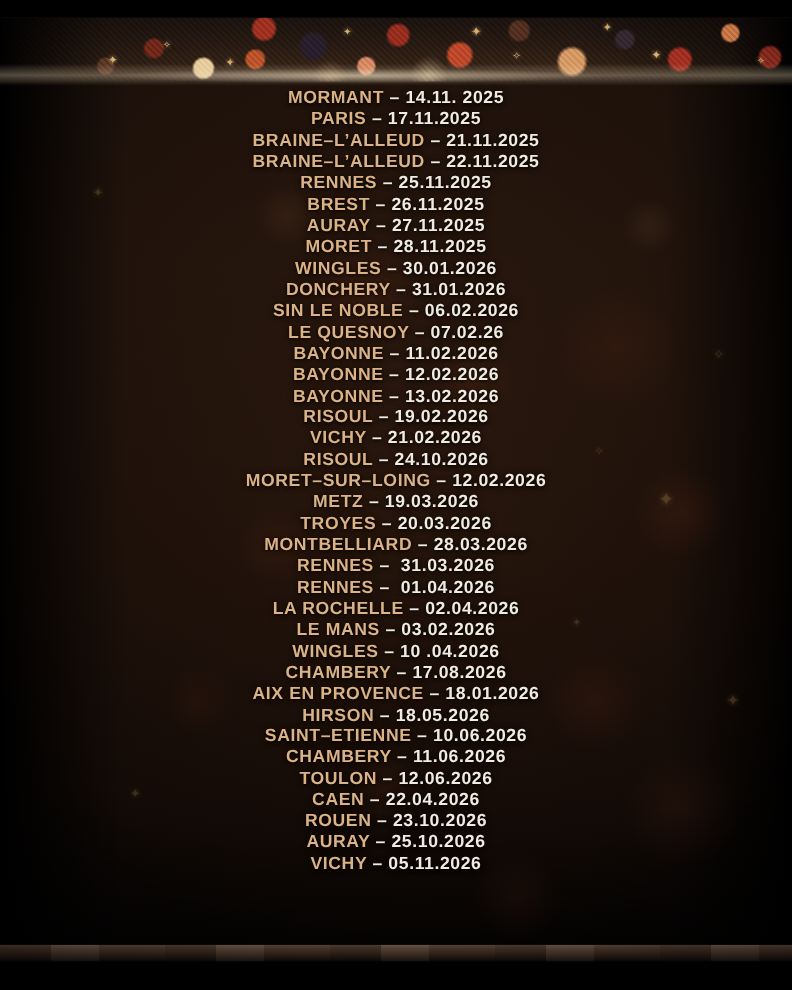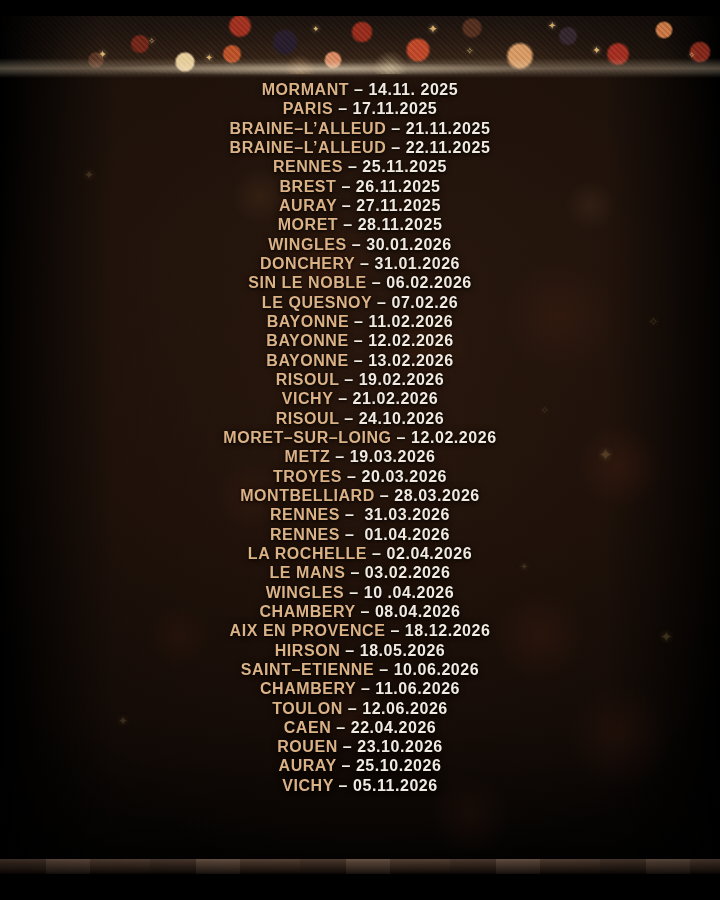--- a/index.html
+++ b/index.html
@@ -162,22 +162,22 @@
       <li class="date-line"><span class="city">RISOUL</span><span class="sep"> – </span><span class="date">24.10.2026</span></li>
       <li class="date-line"><span class="city">MORET–SUR–LOING</span><span class="sep"> – </span><span class="date">12.02.2026</span></li>
       <li class="date-line"><span class="city">METZ</span><span class="sep"> – </span><span class="date">19.03.2026</span></li>
       <li class="date-line"><span class="city">TROYES</span><span class="sep"> – </span><span class="date">20.03.2026</span></li>
       <li class="date-line"><span class="city">MONTBELLIARD</span><span class="sep"> – </span><span class="date">28.03.2026</span></li>
       <li class="date-line"><span class="city">RENNES</span><span class="sep"> – </span><span class="date"> 31.03.2026</span></li>
       <li class="date-line"><span class="city">RENNES</span><span class="sep"> – </span><span class="date"> 01.04.2026</span></li>
       <li class="date-line"><span class="city">LA ROCHELLE</span><span class="sep"> – </span><span class="date">02.04.2026</span></li>
       <li class="date-line"><span class="city">LE MANS</span><span class="sep"> – </span><span class="date">03.02.2026</span></li>
       <li class="date-line"><span class="city">WINGLES</span><span class="sep"> – </span><span class="date">10 .04.2026</span></li>
-      <li class="date-line"><span class="city">CHAMBERY</span><span class="sep"> – </span><span class="date">08.04.2026</span></li>
-      <li class="date-line"><span class="city">AIX EN PROVENCE</span><span class="sep"> – </span><span class="date">18.12.2026</span></li>
+      <li class="date-line"><span class="city">CHAMBERY</span><span class="sep"> – </span><span class="date">17.08.2026</span></li>
+      <li class="date-line"><span class="city">AIX EN PROVENCE</span><span class="sep"> – </span><span class="date">18.01.2026</span></li>
       <li class="date-line"><span class="city">HIRSON</span><span class="sep"> – </span><span class="date">18.05.2026</span></li>
       <li class="date-line"><span class="city">SAINT–ETIENNE</span><span class="sep"> – </span><span class="date">10.06.2026</span></li>
       <li class="date-line"><span class="city">CHAMBERY</span><span class="sep"> – </span><span class="date">11.06.2026</span></li>
       <li class="date-line"><span class="city">TOULON</span><span class="sep"> – </span><span class="date">12.06.2026</span></li>
       <li class="date-line"><span class="city">CAEN</span><span class="sep"> – </span><span class="date">22.04.2026</span></li>
       <li class="date-line"><span class="city">ROUEN</span><span class="sep"> – </span><span class="date">23.10.2026</span></li>
       <li class="date-line"><span class="city">AURAY</span><span class="sep"> – </span><span class="date">25.10.2026</span></li>
       <li class="date-line"><span class="city">VICHY</span><span class="sep"> – </span><span class="date">05.11.2026</span></li>
     </ul>
 

